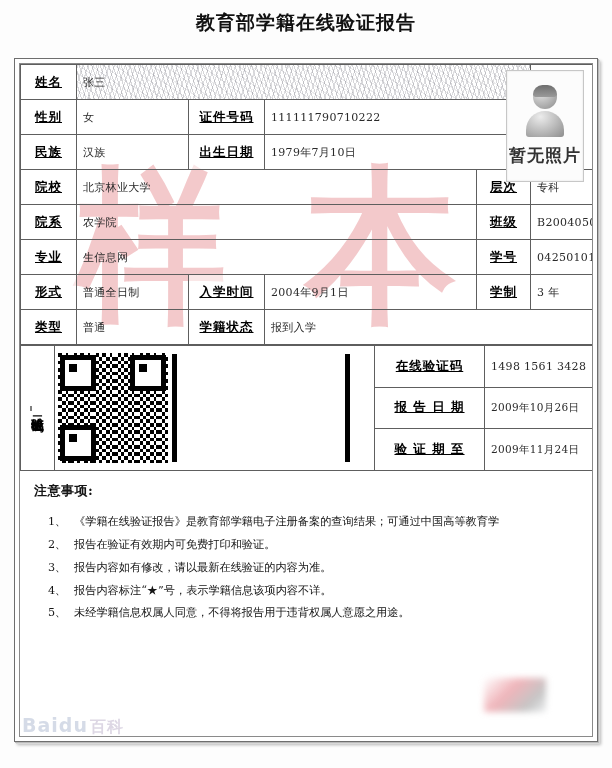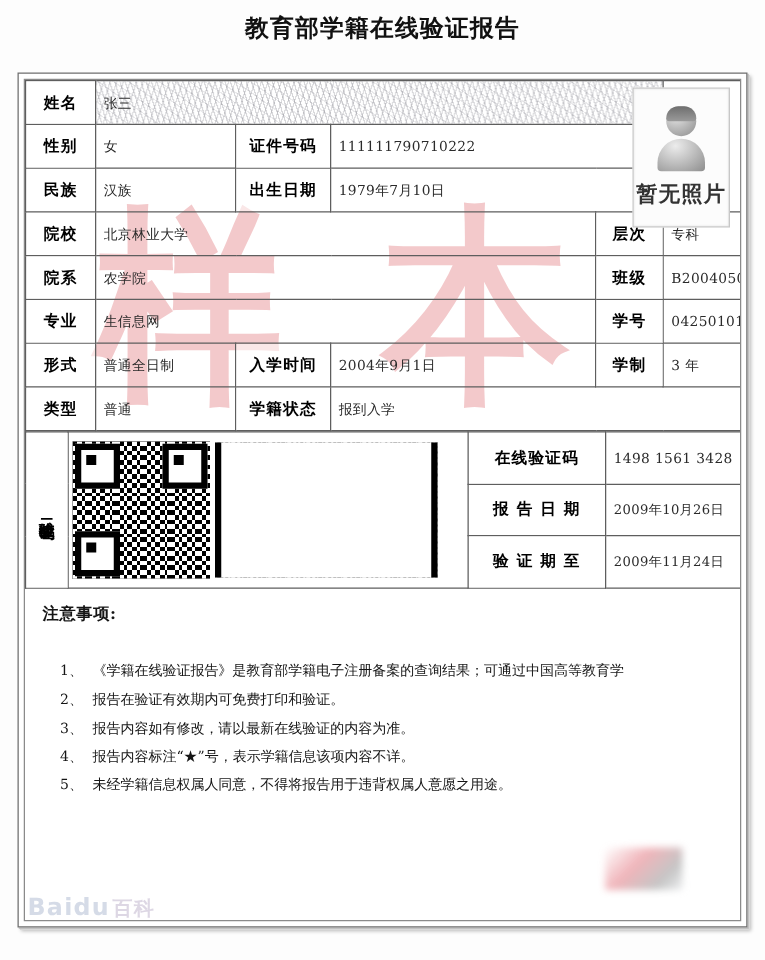--- a/index.html
+++ b/index.html
@@ -69,20 +69,21 @@
     position:relative;
     z-index:4;
   }
   td.lab{
     font-weight:bold;
     font-size:12.5px;
     text-align:center;
     letter-spacing:1px;
     color:#000;
     background:rgba(255,255,255,0.55);
+    text-decoration:underline;
   }
   td.val{ font-size:11px; color:#2a2a2a; letter-spacing:.3px; }
   .maintable{position:relative;z-index:4;}
   
   .guilloche{
     position:absolute;left:0;top:0;width:100%;height:100%;
     background:
       repeating-linear-gradient(72deg, rgba(120,120,130,.30) 0 1px, transparent 1px 4px),
       repeating-linear-gradient(-72deg, rgba(120,120,130,.26) 0 1px, transparent 1px 5px),
       repeating-linear-gradient(35deg, rgba(140,140,150,.18) 0 1px, transparent 1px 7px);
@@ -151,21 +152,21 @@
     border-left:5px solid #000;border-right:5px solid #000;
   }
   .codeflex{display:flex;align-items:center;}
   
   .notes{
     position:relative;z-index:5;
     padding:11px 14px 0 14px;
     font-family:"DejaVu Serif","Liberation Serif",serif;
     color:#151515;
   }
-  .notes-title{font-size:13px;font-weight:bold;margin-bottom:26px;letter-spacing:.5px;}
+  .notes-title{font-size:13px;font-weight:bold;margin-bottom:11px;letter-spacing:.5px;}
   .note{
     display:flex;font-size:11.2px;line-height:1.95;margin-bottom:1px;
   }
   .note .num{width:40px;flex:none;padding-left:14px;box-sizing:border-box;}
   .note .txt{flex:1;}
   .mono{font-family:"DejaVu Sans Mono","Liberation Mono",monospace;font-size:10px;}
   
   .baidu{
     position:absolute;left:22px;bottom:30px;z-index:7;
     font-size:19px;font-weight:bold;letter-spacing:1px;

